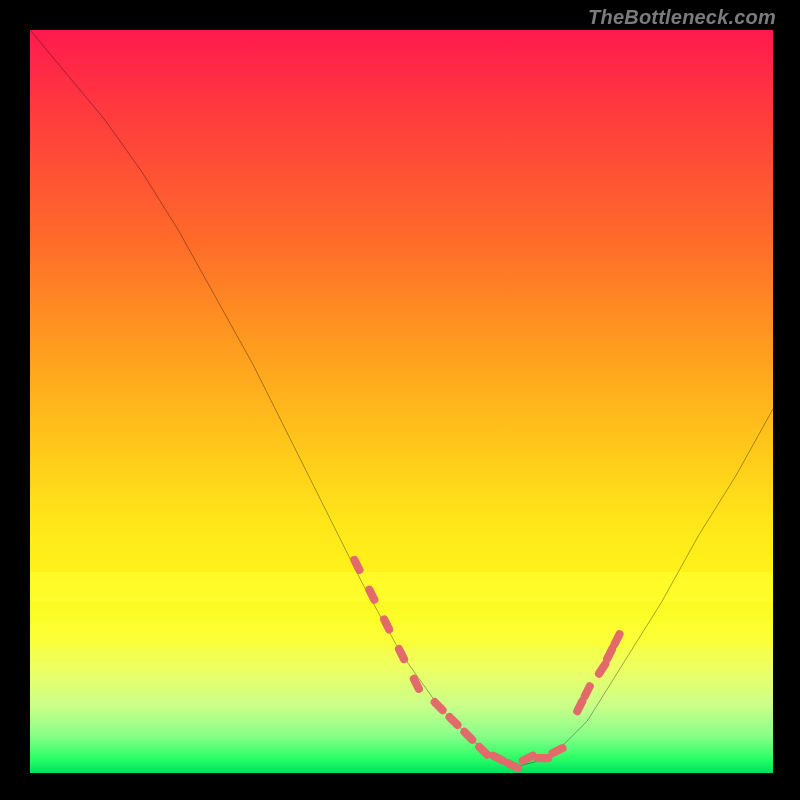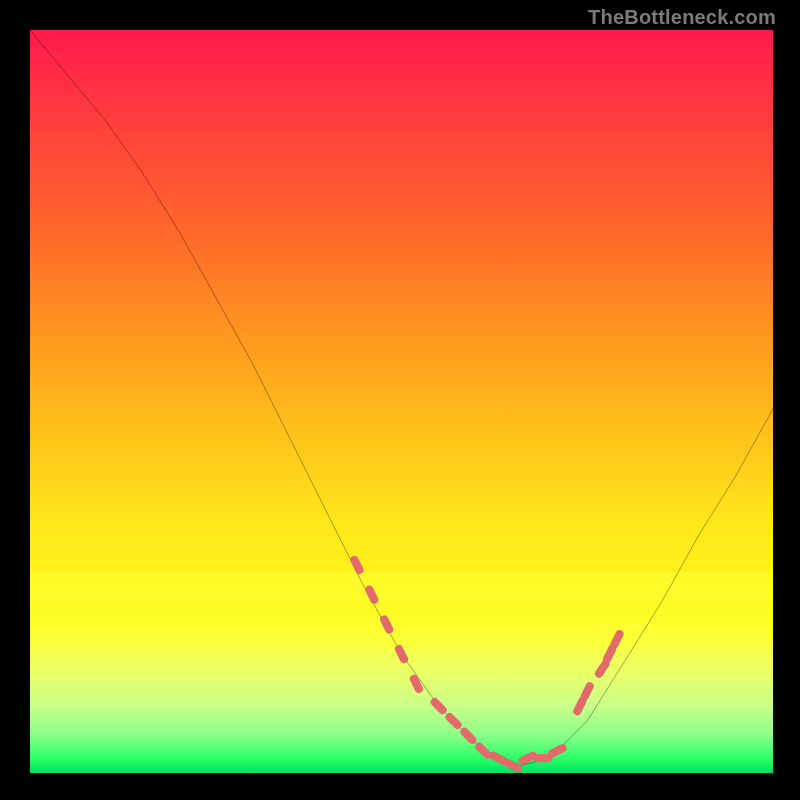--- a/index.html
+++ b/index.html
@@ -8,20 +8,21 @@
     width: 800px;
     height: 800px;
     background: #000;
     overflow: hidden;
     font-family: Arial, Helvetica, sans-serif;
   }
   .stage {
     position: relative;
     width: 800px;
     height: 567px;
+    font-style: italic;
   }
   .plot {
     position: absolute;
     left: 30px;
     top: 30px;
     width: 743px;
     height: 743px;
     background: linear-gradient(to bottom,
       #ff1a4d 0%,
       #ff3d3d 12%,

